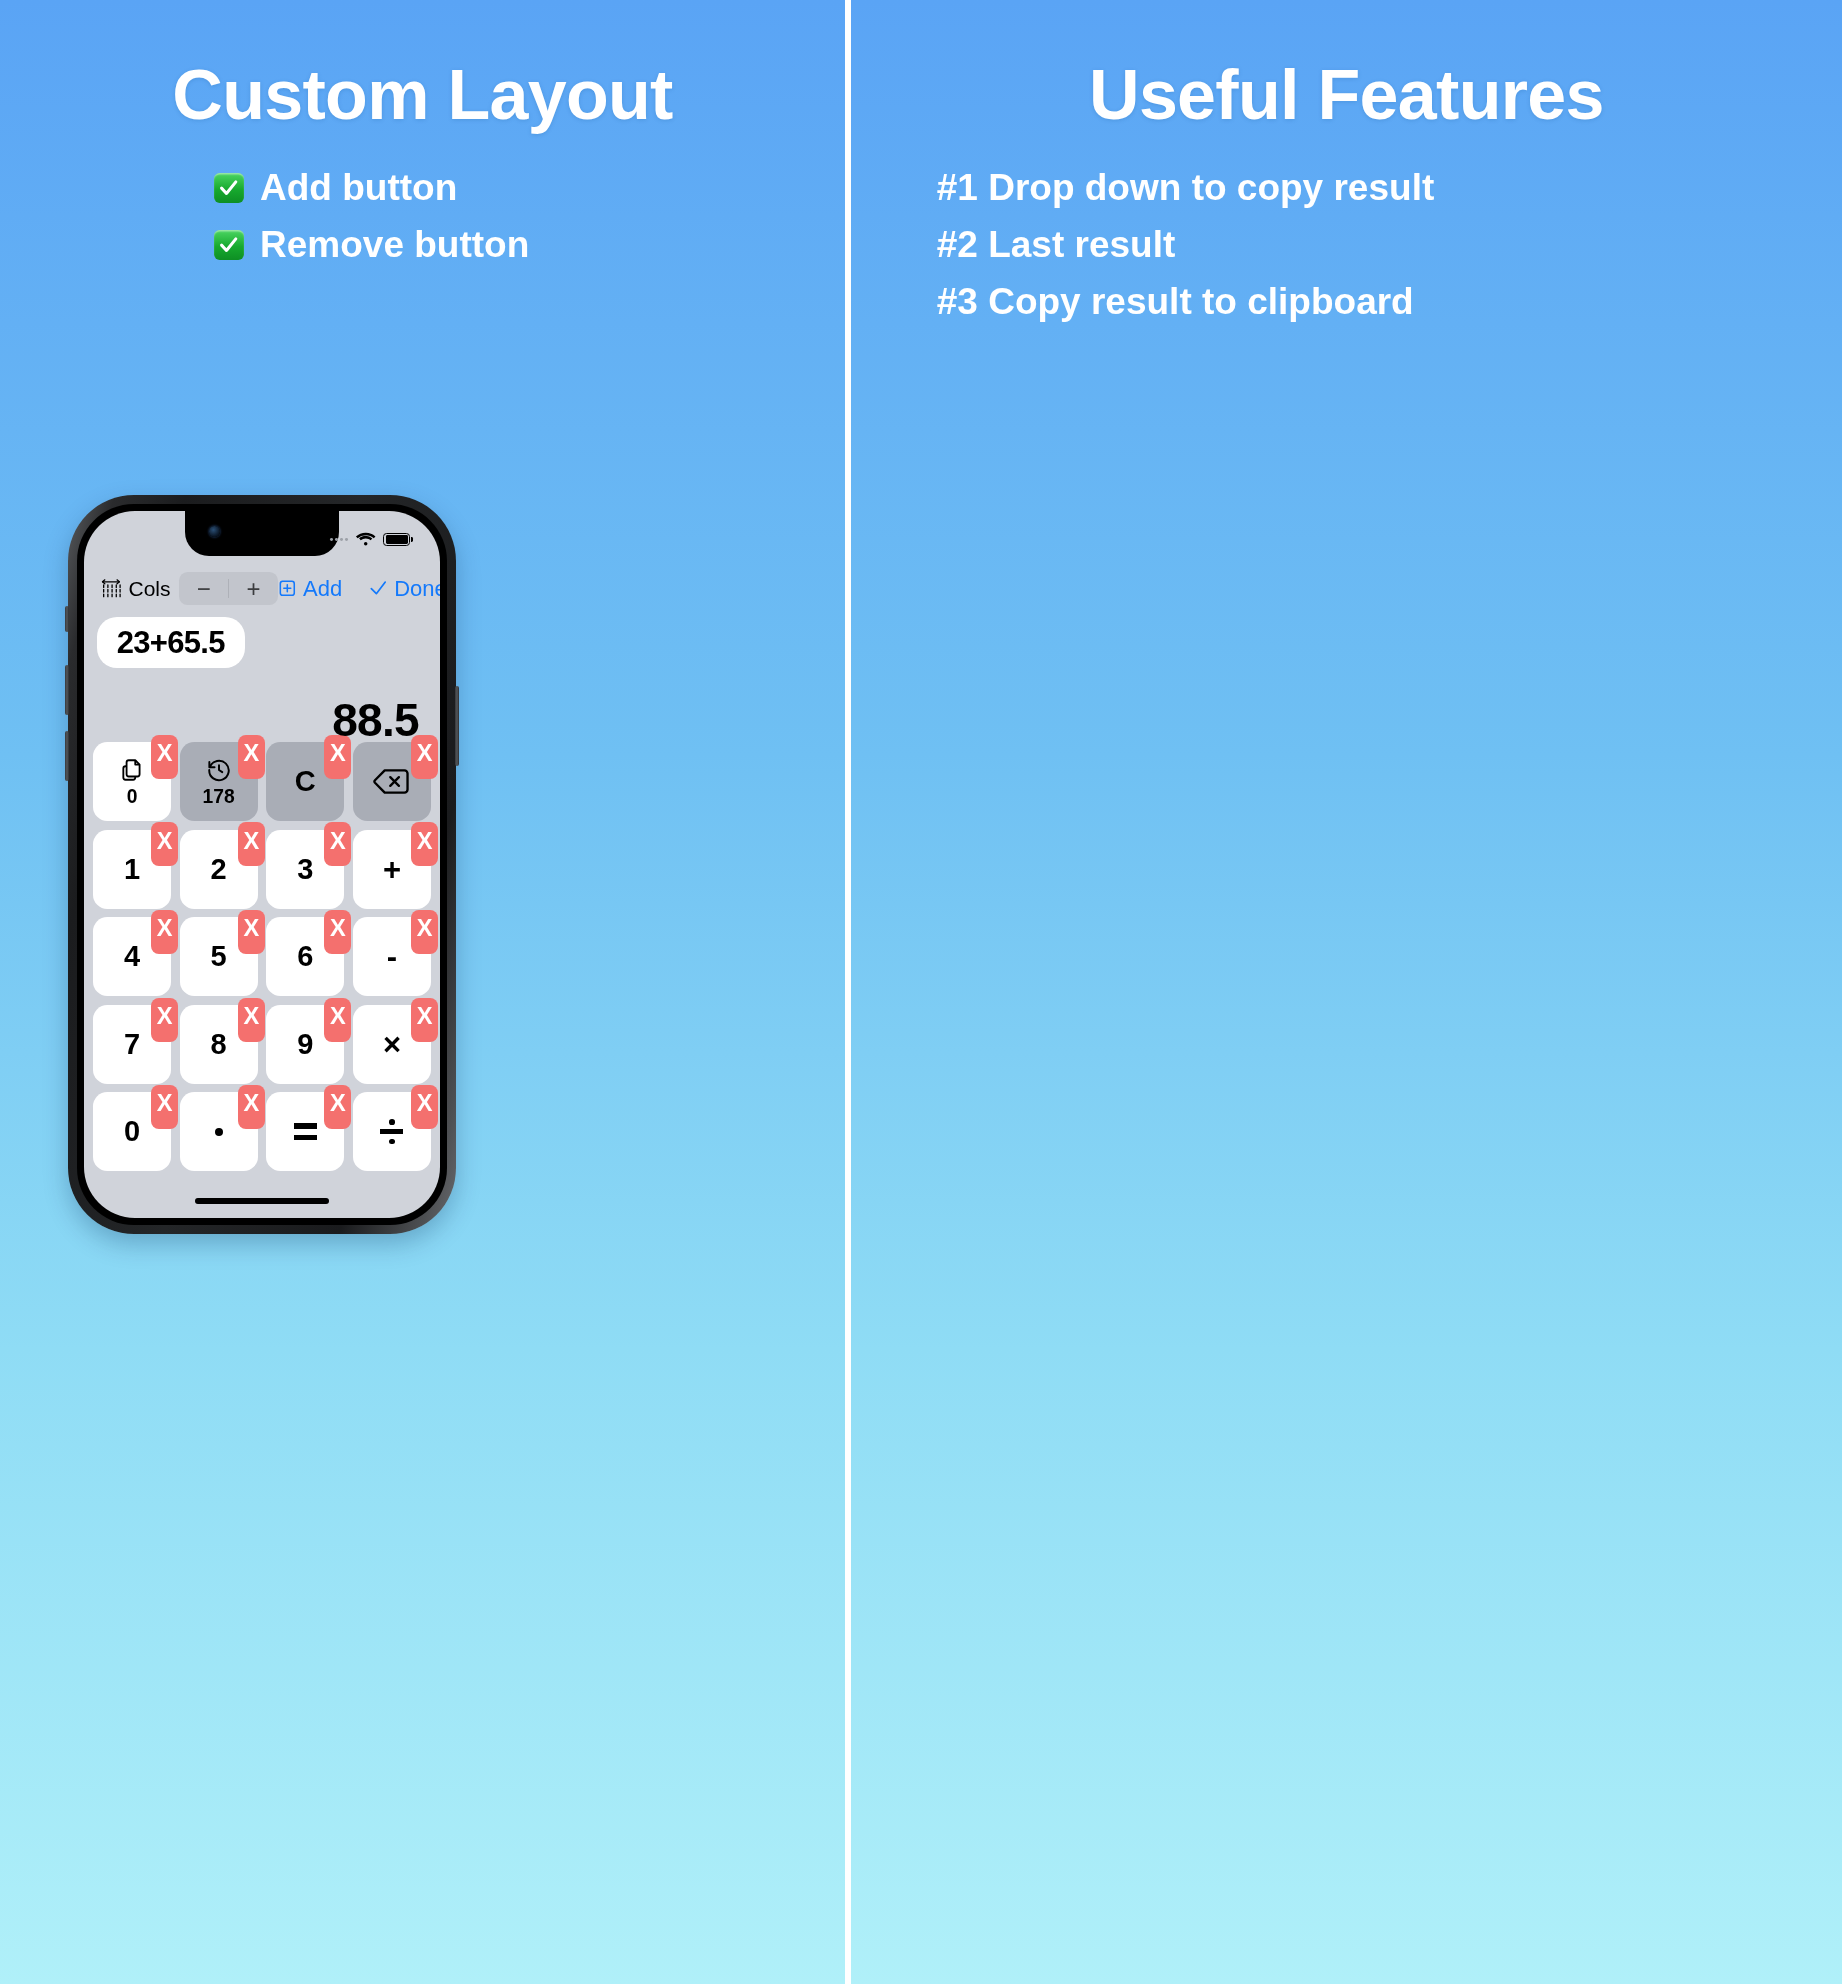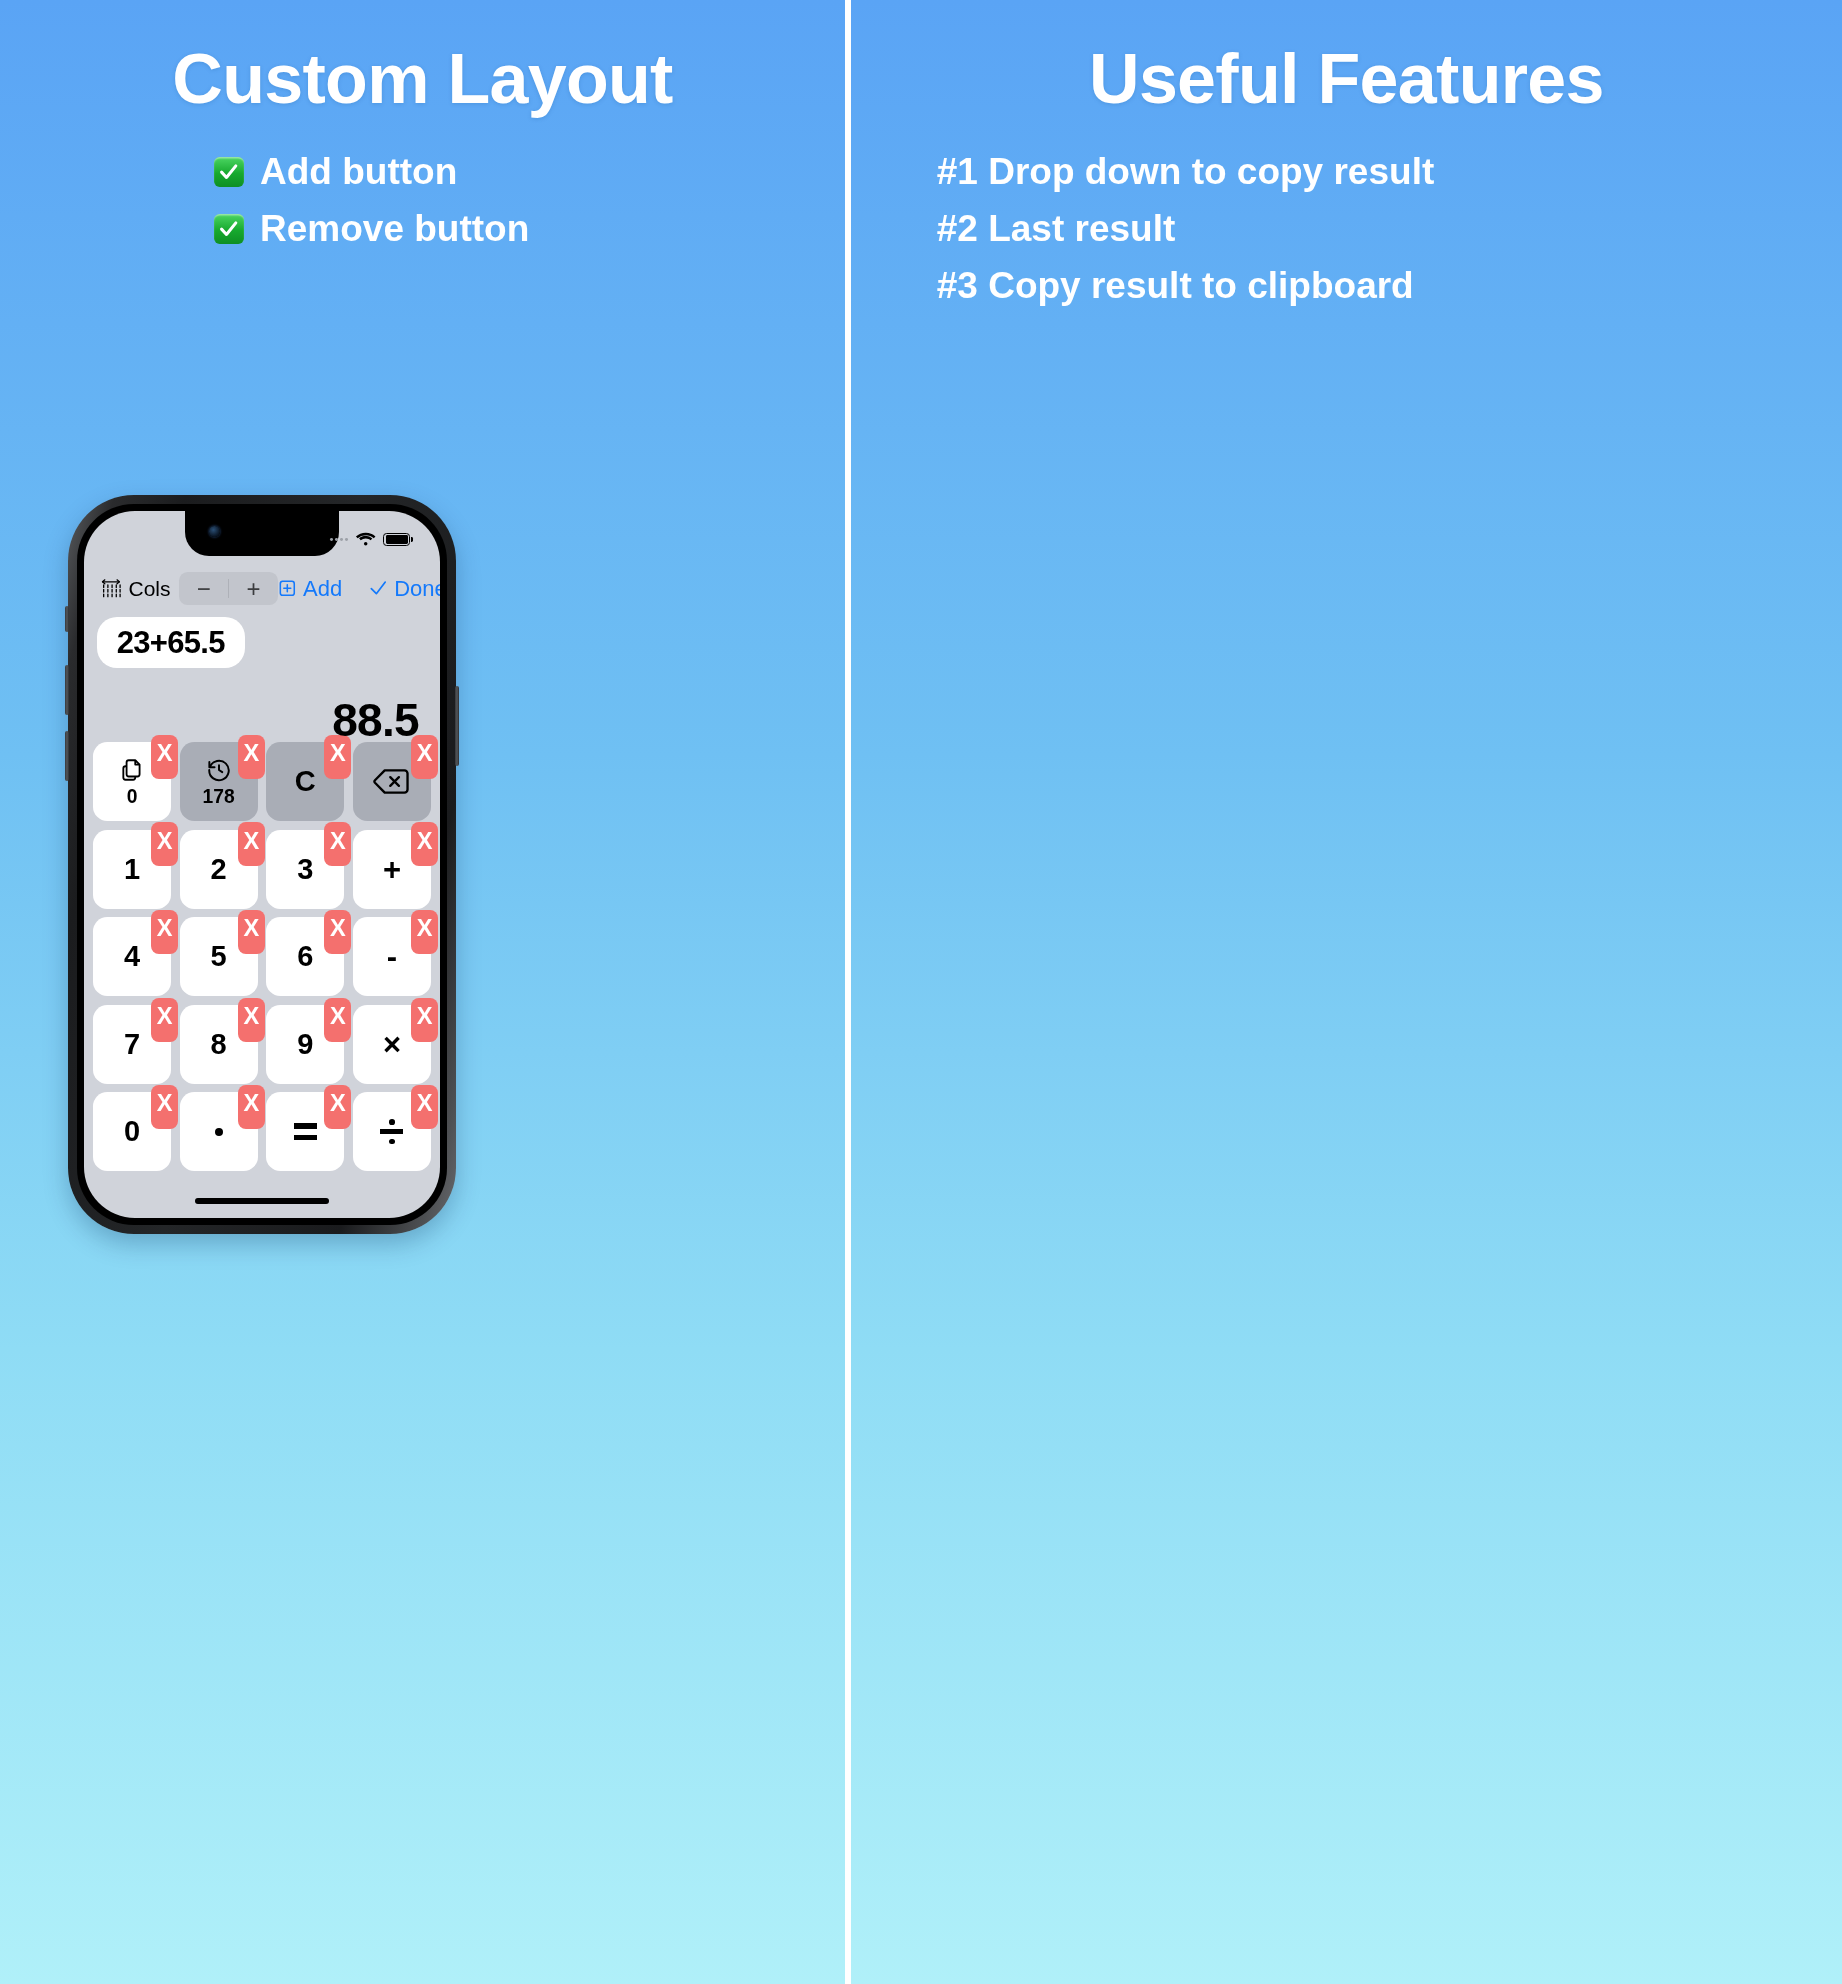--- a/index.html
+++ b/index.html
@@ -19,21 +19,21 @@
   .panel.right { width:1078px; }
 
   
   .heading {
     color:#ffffff;
     font-weight:bold;
     font-size:70px;
     letter-spacing:-0.7px;
     text-align:center;
     line-height:1;
-    padding-top:44px;
+    padding-top:60px;
     text-shadow:0 1.4px 4.3px rgba(0,70,140,.18);
   }
   .bullets {
     margin-top:39px;
     color:#ffffff;
     font-weight:bold;
     font-size:37px;
     line-height:1.0;
   }
   .bullets.left-b { padding-left:214px; }

